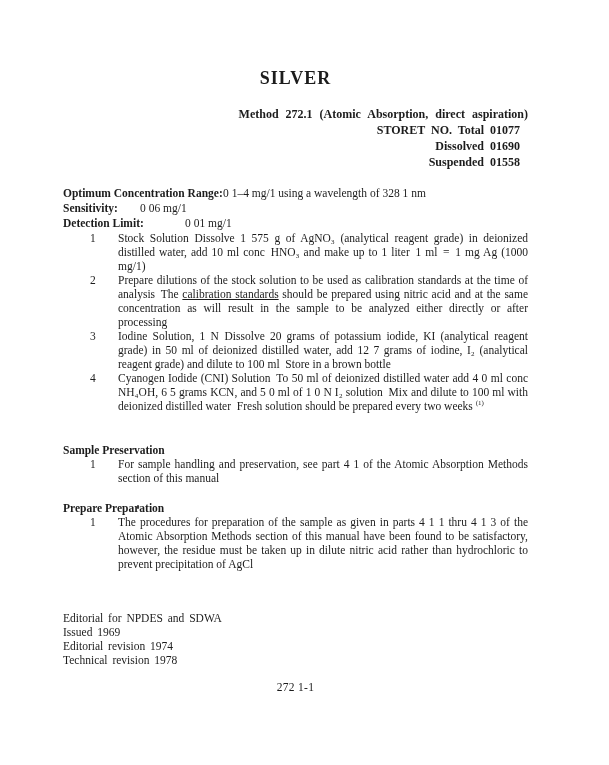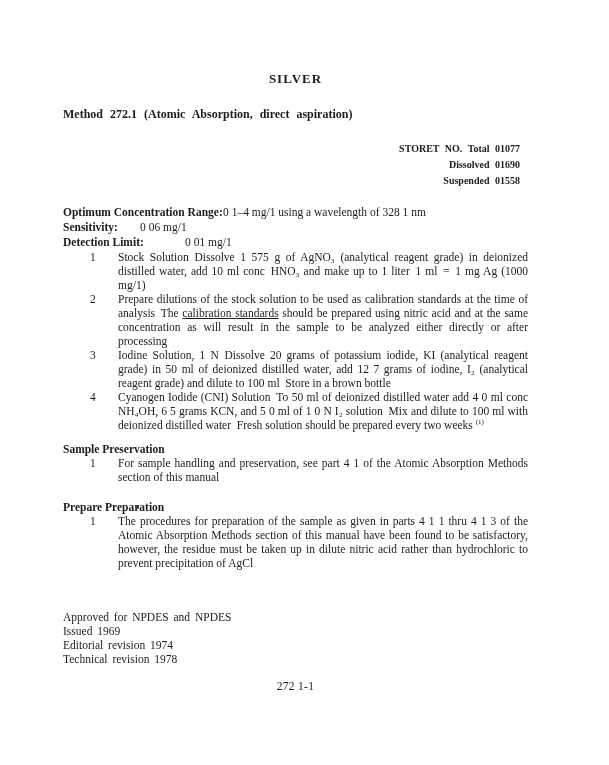--- a/index.html
+++ b/index.html
@@ -17,58 +17,57 @@
   .content {
     position: absolute;
     left: 63px;
     top: 0;
     width: 465px;
   }
   .doc-title {
     margin-top: 71px;
     text-align: center;
     font-weight: bold;
-    font-size: 13px;
+    font-size: 18px;
     line-height: 15px;
     letter-spacing: 1px;
     word-spacing: 2px;
   }
   .method-line {
     margin-top: 21px;
-    text-align: left;
+    text-align: right;
     font-weight: bold;
     font-size: 12px;
     line-height: 15px;
     word-spacing: 4px;
   }
   .storet-block {
-    margin-top: 19px;
     text-align: right;
     padding-right: 8px;
     font-weight: bold;
-    font-size: 10px;
+    font-size: 12px;
     line-height: 16px;
     word-spacing: 3px;
   }
   .params {
     margin-top: 16px;
     line-height: 15px;
   }
   .param-row { position: relative; height: 15px; }
   .param-label { font-weight: bold; }
   .param-value { position: absolute; top: 0; }
   .pv1 { left: 160px; }
   .pv2 { left: 77px; }
   .pv3 { left: 122px; }
   .section-heading {
     font-weight: bold;
     line-height: 14px;
   }
   .sh1 { margin-top: 13px; }
-  .sh2 { margin-top: 10px; }
+  .sh2 { margin-top: 30px; }
   .sh3 { margin-top: 16px; }
   .item {
     position: relative;
     padding-left: 55px;
     line-height: 14px;
   }
   .item-num {
     position: absolute;
     left: 27px;
     top: 0;
@@ -155,21 +154,21 @@
       <div class="item-text">For sample handling and preservation, see part 4 1 of the Atomic Absorption Methods section of this manual</div>
     </div>
 
     <div class="section-heading sh3">Prepare Preparation</div>
     <div class="item">
       <span class="item-num">1</span>
       <div class="item-text">The procedures for preparation of the sample as given in parts 4 1 1 thru 4 1 3 of the Atomic Absorption Methods section of this manual have been found to be satisfactory, however, the residue must be taken up in dilute nitric acid rather than hydrochloric to prevent precipitation of AgCl</div>
     </div>
 
     <div class="approval-block">
-      <div>Approved for NPDES and NPDES</div>
+      <div>Editorial for NPDES and SDWA</div>
       <div>Issued 1969</div>
       <div>Editorial revision 1974</div>
       <div>Technical revision 1978</div>
     </div>
 
     <div class="page-number">272 1-1</div>
 
   </div>
 
   <div class="scan-dot"></div>

